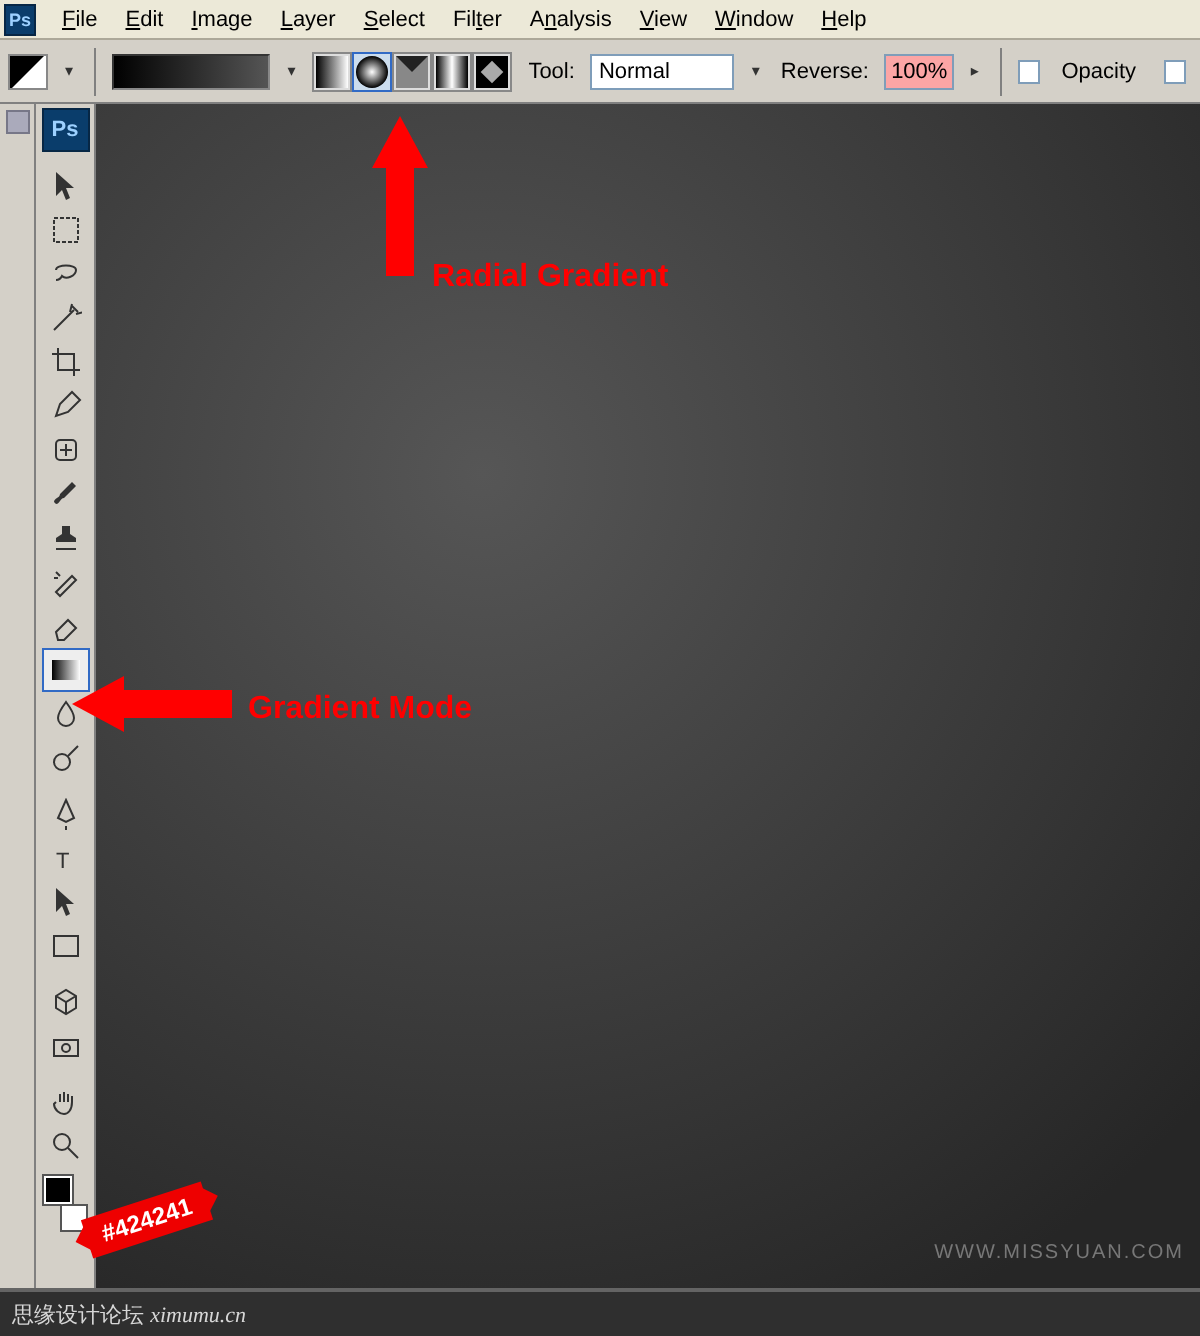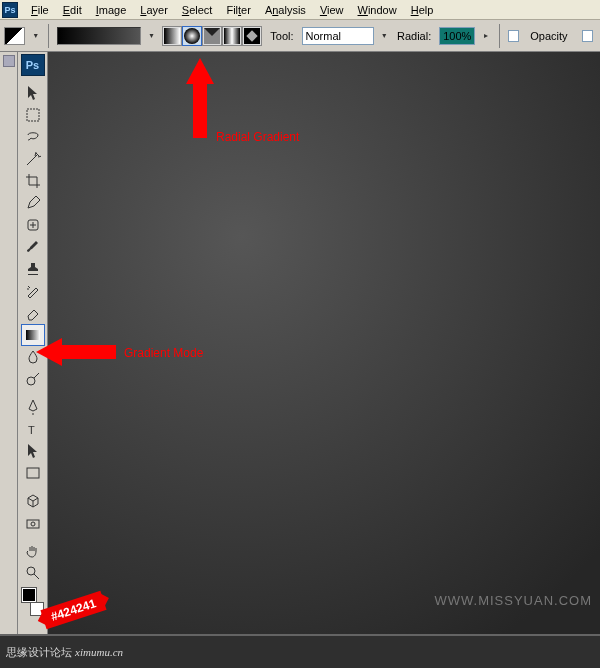--- a/index.html
+++ b/index.html
@@ -12,44 +12,44 @@
 .swatch{width:22px;height:18px}
 .bw-sw{display:inline-block;border:1px solid #888;background:linear-gradient(135deg,#000 49%,#fff 51%)}
 .dd-arrow{width:10px;display:flex;align-items:center;justify-content:center;color:#333;font-size:8px}
 .sep{width:1px;height:24px;background:#808080;margin:0 2px}
 .grad-prev{width:88px;height:18px;background:linear-gradient(90deg,#000,#555);border:1px inset #888}
 .gtypes{display:flex;gap:0}
 .gtype{width:20px;height:20px;border:1px solid #888;background:#ddd;display:flex;align-items:center;justify-content:center;cursor:pointer}
 .gtype.sel{border:1px solid #316ac5;background:#cde}
 .lbl{color:#000;padding:0 2px}
 .sel-box{height:18px;background:#fff;border:1px solid #7f9db9;padding:1px 3px;min-width:72px;display:flex;align-items:center}
-.num-box{width:38px;height:18px;background:#0f766e;border:1px solid #7f9db9;text-align:center;line-height:16px}
+.num-box{width:38px;height:18px;background:#fca5a5;border:1px solid #7f9db9;text-align:center;line-height:16px}
 .chk{width:12px;height:12px;border:1px solid #7f9db9;background:#fff;display:inline-block;margin-right:3px}
 .content{display:flex;height:calc(668px - 52px);position:relative}
 .lgut{width:18px;background:#d4d0c8;border-right:1px solid #808080}
 .tab{width:12px;height:12px;margin:3px auto;background:#aab;border:1px solid #778}
 .tools{width:30px;background:#d4d0c8;border-right:1px solid #808080;display:flex;flex-direction:column;align-items:center;padding-top:2px;gap:0}
 .ps-badge{width:24px;height:22px;background:#0a3d6b;color:#9dd1ff;font-size:11px;font-weight:bold;display:flex;align-items:center;justify-content:center;border:1px solid #072745;margin-bottom:6px}
 .tool{width:24px;height:22px;display:flex;align-items:center;justify-content:center;color:#333;background:#d4d0c8;border:1px solid transparent;cursor:pointer;position:relative}
 .tool.sel{background:#eee;border:1px solid #316ac5}
 .tool svg,.gtype svg{width:16px;height:16px}
 .spc{height:6px}
 .fgbg{width:26px;height:30px;position:relative;margin-top:4px}
 .fg{position:absolute;left:2px;top:0;width:14px;height:14px;background:#000;border:1px solid #fff;outline:1px solid #555;z-index:2}
 .bg{position:absolute;right:2px;bottom:2px;width:14px;height:14px;background:#fff;border:1px solid #555}
 .canvas{flex:1;background:radial-gradient(circle at 35% 30%,#565656,#262626 85%);position:relative}
-.ann{position:absolute;color:#ff0000;font-size:12px;font-weight:normal;pointer-events:none}
+.ann{position:absolute;color:#ff0000;font-size:16px;font-weight:bold;pointer-events:none}
 .arrow-shaft{position:absolute;background:#ff0000}
 .arrow-head-l{position:absolute;width:0;height:0;border-top:14px solid transparent;border-bottom:14px solid transparent;border-right:26px solid #ff0000}
 .arrow-head-d{position:absolute;width:0;height:0;border-left:14px solid transparent;border-right:14px solid transparent;border-bottom:26px solid #ff0000}
 .tag424{position:absolute;left:42px;bottom:48px;transform:rotate(-18deg);background:#e00;color:#fff;font-size:12px;padding:3px 8px;font-weight:bold}
 .tag424:before,.tag424:after{content:"";position:absolute;width:9px;height:9px;background:#e00;transform:rotate(45deg)}
 .tag424:before{left:-4px;top:5px}.tag424:after{right:-4px;top:5px}
-.watermark{position:absolute;right:8px;bottom:60px;color:#777;font-size:13px;letter-spacing:1px}
-.bottom-bar{position:absolute;left:0;bottom:0;height:34px;width:100%;background:#2f2f2f;border-top:2px solid #646464;display:flex;align-items:center;color:#d7d7d7;font-size:14px;padding-left:6px}
+.watermark{position:absolute;right:8px;bottom:36px;color:#777;font-size:10px;letter-spacing:1px}
+.bottom-bar{position:absolute;left:0;bottom:0;height:24px;width:100%;background:#2f2f2f;border-top:2px solid #646464;display:flex;align-items:center;color:#d7d7d7;font-size:14px;padding-left:6px}
 .bottom-bar .x{font-family:Georgia,serif;font-style:italic}
 .ruler{position:absolute;left:48px;top:0;width:18px;height:100%;background:#cfccc3;border-right:1px solid #888}
 </style>
 </head>
 <body>
 
 <div class="menubar">
   <div class="app">Ps</div>
   <div class="mi"><u>F</u><span></span>ile</div>
   <div class="mi"><u>E</u>dit</div>
@@ -118,21 +118,21 @@
         </svg>
       </div>
   </div>
 
   <span class="lbl">Tool:</span>
   <div class="sel-box">
       <span>Normal</span>
     </div>
   <span class="dd-arrow">▾</span>
 
-  <span class="lbl">Radial:</span>
+  <span class="lbl">Reverse:</span>
   <div class="num-box">100%</div>
   <span class="dd-arrow">▸</span>
 
   <div class="sep"></div>
   <span class="chk"></span>
   <span class="lbl">Opacity</span>
   <span class="chk" style="margin-left:6px"></span>
 </div>
 
 <div class="content">

